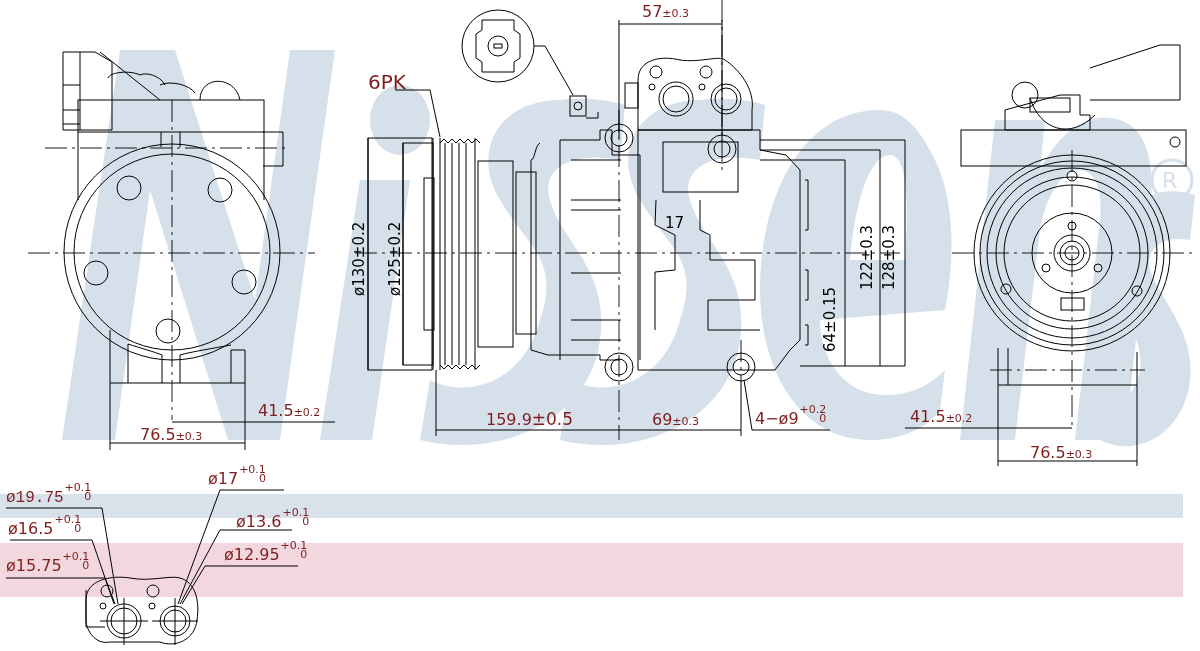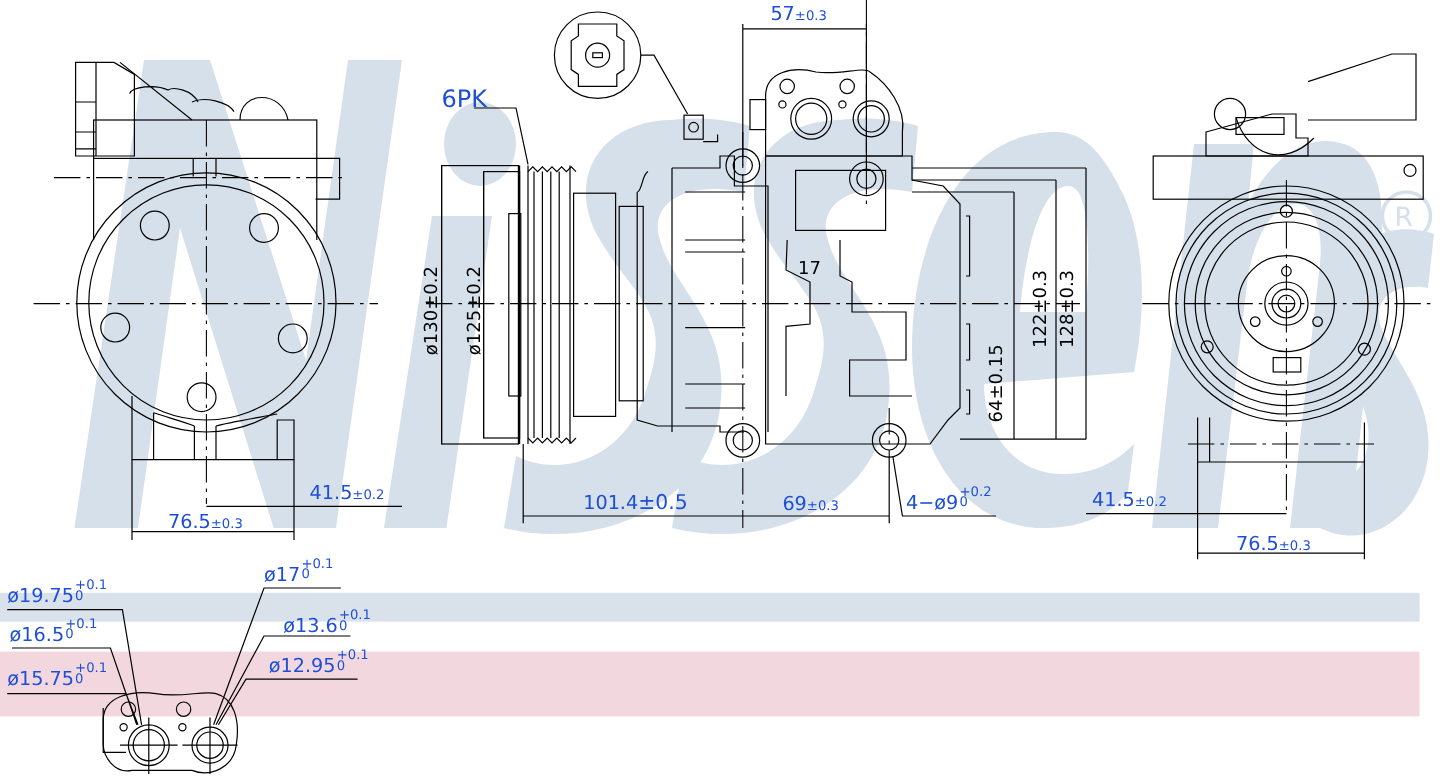--- a/index.html
+++ b/index.html
@@ -3,23 +3,23 @@
 <meta charset="utf-8">
 <style>
   html,body{margin:0;padding:0;background:#fff;}
   body{width:1200px;height:651px;position:relative;overflow:hidden;font-family:"DejaVu Sans",sans-serif;}
   #canvas{position:absolute;left:0;top:0;width:1200px;height:651px;}
   .band{position:absolute;left:0;width:1183px;}
   .wm{fill:#d6e0ea;}
   .ln{stroke:#000;stroke-width:1;fill:none;}
   .cl{stroke:#000;stroke-width:0.9;fill:none;stroke-dasharray:22 5 3 5;}
   .dim{font-family:"DejaVu Sans",sans-serif;font-size:15px;fill:#000;}
-  .lbl{position:absolute;font-family:"DejaVu Sans",sans-serif;color:#1d4ed8;white-space:nowrap;line-height:1;}
+  .lbl{position:absolute;font-family:"DejaVu Sans",sans-serif;color:#7f1d1d;white-space:nowrap;line-height:1;}
   .lbl .main{font-size:16px;}
-  .lbl .sup{display:inline-block;font-size:11px;line-height:9px;vertical-align:top;margin-left:1px;text-align:left;}
+  .lbl .sup{display:inline-block;font-size:11px;line-height:9px;vertical-align:top;margin-left:1px;text-align:right;}
   .vlbl{position:absolute;font-size:15px;white-space:nowrap;transform-origin:left top;transform:rotate(-90deg);line-height:1;}
 </style>
 </head>
 <body>
 
 <div class="band" style="top:494px;height:24px;background:#d9e2eb;"></div>
 <div class="band" style="top:543px;height:54px;background:#f2d8de;"></div>
 
 <svg id="canvas" viewBox="0 0 1200 651">
 
@@ -166,21 +166,21 @@
   <span class="main">57</span><span style="font-size:11px;">±0.3</span>
 </div>
 
 <div class="vlbl" style="left:352px;top:296px;">ø130±0.2</div>
 <div class="vlbl" style="left:388px;top:296px;">ø125±0.2</div>
 <div class="vlbl" style="left:823px;top:352px;">64±0.15</div>
 <div class="vlbl" style="left:860px;top:290px;">122±0.3</div>
 <div class="vlbl" style="left:882px;top:290px;">128±0.3</div>
 
 <div class="lbl" style="left:486px;top:411px;">
-  <span class="main">101.4</span><span style="font-size:17px;">±0.5</span>
+  <span class="main">159.9</span><span style="font-size:17px;">±0.5</span>
 </div>
 <div class="lbl" style="left:652px;top:412px;">
   <span class="main">69</span><span style="font-size:11px;">±0.3</span>
 </div>
 <div class="lbl" style="left:755px;top:405px;">
   <span class="main" style="position:relative;top:6px;text-align:right;">4−ø9</span><span class="sup"><span>+0.2</span><br><span>0</span></span>
 </div>
 
 <div class="lbl" style="left:258px;top:403px;">
   <span class="main">41.5</span><span style="font-size:11px;">±0.2</span>
@@ -189,29 +189,29 @@
   <span class="main">76.5</span><span style="font-size:11px;">±0.3</span>
 </div>
 <div class="lbl" style="left:910px;top:409px;">
   <span class="main">41.5</span><span style="font-size:11px;">±0.2</span>
 </div>
 <div class="lbl" style="left:1030px;top:445px;">
   <span class="main">76.5</span><span style="font-size:11px;">±0.3</span>
 </div>
 
 <div class="lbl" style="left:6px;top:483px;">
-  <span class="main" style="position:relative;top:6px;">ø19.75</span><span class="sup"><span>+0.1</span><br><span>0</span></span>
+  <span class="main" style="position:relative;top:6px;font-family:Liberation Mono, monospace;">ø19.75</span><span class="sup"><span>+0.1</span><br><span>0</span></span>
 </div>
 <div class="lbl" style="left:8px;top:515px;">
   <span class="main" style="position:relative;top:6px;">ø16.5</span><span class="sup"><span>+0.1</span><br><span>0</span></span>
 </div>
 <div class="lbl" style="left:6px;top:552px;">
   <span class="main" style="position:relative;top:6px;">ø15.75</span><span class="sup"><span>+0.1</span><br><span>0</span></span>
 </div>
-<div class="lbl" style="left:220px;top:465px;">
+<div class="lbl" style="left:208px;top:465px;">
   <span class="main" style="position:relative;top:6px;">ø17</span><span class="sup"><span>+0.1</span><br><span>0</span></span>
 </div>
 <div class="lbl" style="left:224px;top:508px;margin-left:12px;">
   <span class="main" style="position:relative;top:6px;">ø13.6</span><span class="sup"><span>+0.1</span><br><span>0</span></span>
 </div>
 <div class="lbl" style="left:224px;top:541px;">
   <span class="main" style="position:relative;top:6px;">ø12.95</span><span class="sup"><span>+0.1</span><br><span>0</span></span>
 </div>
 
 </body></html>

